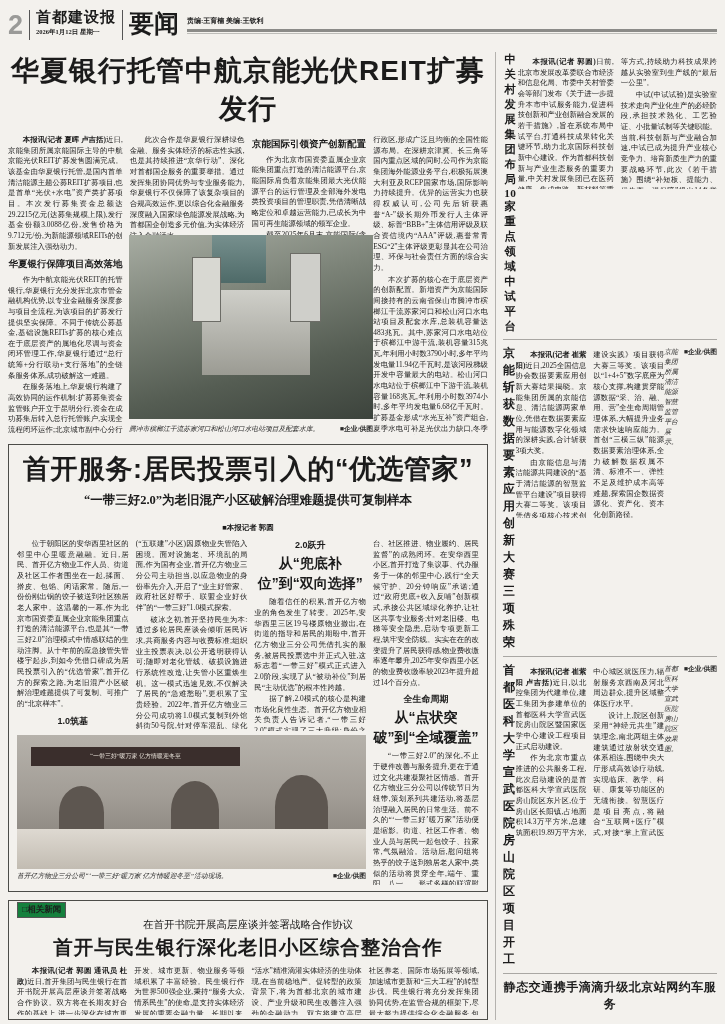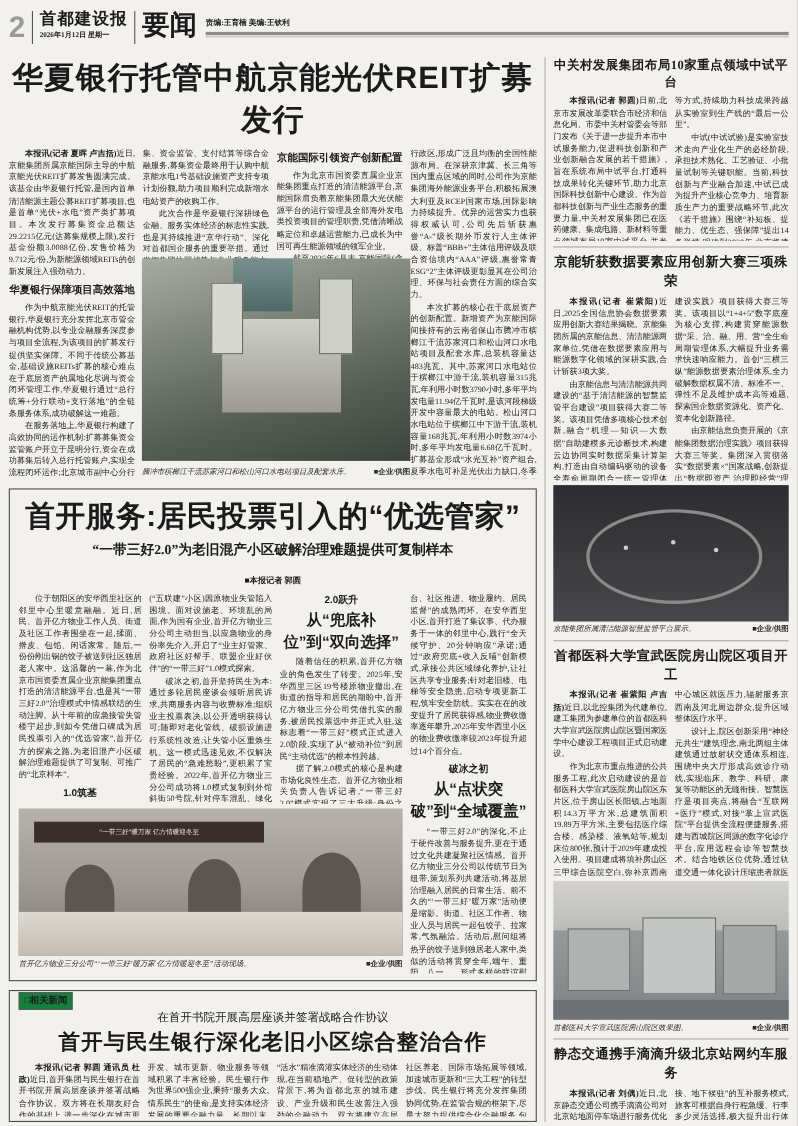--- a/index.html
+++ b/index.html
@@ -64,21 +64,21 @@
   .ph-group .p2{left:44%;top:34%;width:14%;height:44%;}
   .ph-group .p3{left:74%;top:30%;width:15%;height:48%;}
   
   .rel{margin-top:8px;border:1px solid #4c4c48;padding:3px 8px 4px 8px;flex:1;display:flex;flex-direction:column;overflow:hidden;}
   .rel-tag{font-size:8.5px;font-weight:bold;border:1px solid #555;display:inline-block;
      padding:1px 4px;background:#15803d;align-self:flex-start;margin-top:-2px;}
   .rel-kick{font-size:10.5px;text-align:center;margin-top:0;}
   .rel-h{font-size:19.5px;letter-spacing:1px;margin-top:2px;}
   .rel-cols{margin-top:5px;flex:1;}
   
-  .r-art{display:flex;flex-direction:column;}
+  .r-art{display:flex;flex-direction:row;}
   .r-h{font-size:12px;}
   .r-h-sm{font-size:11.3px;}
   .r-cols{margin-top:5px;gap:7px;}
   .r-col{font-size:7.4px;}
   .ph-ceiling{margin-top:4px;height:124px;position:relative;background:linear-gradient(#2d2d30,#47474a);overflow:hidden;}
   .ph-ceiling .ring{position:absolute;left:14%;top:18%;width:72%;height:64%;border:3px solid #8a8a88;border-radius:50%;}
   .ph-ceiling .dot{position:absolute;width:4px;height:4px;border-radius:50%;background:#cfcfc9;}
   .ph-hosp{margin-top:4px;height:126px;position:relative;background:linear-gradient(#d2d1cd 0%,#bdbdb8 35%,#96999a 36%,#7f8486 100%);overflow:hidden;}
   .ph-hosp .b1{position:absolute;left:6%;top:34%;width:26%;height:44%;background:#aeb2b1;border:1px solid #6a6e6d;}
   .ph-hosp .b2{position:absolute;left:38%;top:26%;width:30%;height:54%;background:#c3c6c4;border:1px solid #6a6e6d;}
@@ -115,21 +115,20 @@
         <div class="lead-body">
           <div class="lead-cols">
             <div class="col">
               <p class="para"><b>本报讯(记者 夏晖 卢吉括)</b><span>近日,京能集团所属京能国际主导的中航京能光伏REIT扩募发售圆满完成。该基金由华夏银行托管,是国内首单清洁能源主题公募REIT扩募项目,也是首单“光伏+水电”资产类扩募项目。本次发行募集资金总额达29.2215亿元(达募集规模上限),发行基金份额3.0088亿份,发售价格为9.712元/份,为新能源领域REITs的创新发展注入强劲动力。</span></p>
               <p class="subhead">华夏银行保障项目高效落地</p>
               <p class="para">作为中航京能光伏REIT的托管银行,华夏银行充分发挥北京市管金融机构优势,以专业金融服务深度参与项目全流程,为该项目的扩募发行提供坚实保障。不同于传统公募基金,基础设施REITs扩募的核心难点在于底层资产的属地化尽调与资金闭环管理工作,华夏银行通过“总行统筹+分行联动+支行落地”的全链条服务体系,成功破解这一难题。</p>
               <p class="para">在服务落地上,华夏银行构建了高效协同的运作机制:扩募募集资金监管账户开立于昆明分行,资金在成功募集后转入总行托管账户,实现全流程闭环运作;北京城市副中心分行作为项目基本账户开户行,承担“资金枢纽”与“数据支撑”双重角色;北京分行通过优化账户结算流程,实现“水电站电费收入-基本账户”的T+1自动归集,全部账户的开立均按照公募REITs产品设计机构的要求执行,实现全流程闭环运作。</p>
 
             </div>
             <div class="col">
-              <p class="para" style="text-indent:0;">集、资金监管、支付结算等综合金融服务,募集资金最终用于认购中航京能水电1号基础设施资产支持专项计划份额,助力项目顺利完成新增水电站资产的收购工作。</p>
               <p class="para">此次合作是华夏银行深耕绿色金融、服务实体经济的标志性实践,也是其持续推进“京华行动”、深化对首都国企服务的重要举措。通过发挥集团协同优势与专业服务能力,华夏银行不仅保障了该复杂项目的合规高效运作,更以综合化金融服务深度融入国家绿色能源发展战略,为首都国企创造多元价值,为实体经济注入金融活水。</p>
             </div>
             <div class="col">
               <p class="subhead" style="margin-top:2px;">京能国际引领资产创新配置</p>
               <p class="para">作为北京市国资委直属企业京能集团重点打造的清洁能源平台,京能国际肩负着京能集团最大光伏能源平台的运行管理及全部海外发电类投资项目的管理职责,凭借清晰战略定位和卓越运营能力,已成长为中国可再生能源领域的领军企业。</p>
               <p class="para">截至2025年6月末,京能国际(含联营)共持有光伏、风电、水电及储能项目261座,总装机容量达14.56吉瓦,其中太阳能发电站187座、风力发电站39座,项目覆盖全国26个省级</p>
             </div>
             <div class="col">
               <p class="para" style="text-indent:0;">行政区,形成广泛且均衡的全国性能源布局。在深耕京津冀、长三角等国内重点区域的同时,公司作为京能集团海外能源业务平台,积极拓展澳大利亚及RCEP国家市场,国际影响力持续提升。优异的运营实力也获得权威认可,公司先后斩获惠誉“A-”级长期外币发行人主体评级、标普“BBB+”主体信用评级及联合资信境内“AAA”评级,惠誉常青ESG“2”主体评级更彰显其在公司治理、环保与社会责任方面的综合实力。</p>
               <p class="para">本次扩募的核心在于底层资产的创新配置。新增资产为京能国际间接持有的云南省保山市腾冲市槟榔江干流苏家河口和松山河口水电站项目及配套水库,总装机容量达483兆瓦。其中,苏家河口水电站位于槟榔江中游干流,装机容量315兆瓦,年利用小时数3790小时,多年平均发电量11.94亿千瓦时,是该河段梯级开发中容量最大的电站。松山河口水电站位于槟榔江中下游干流,装机容量168兆瓦,年利用小时数3974小时,多年平均发电量6.68亿千瓦时。扩募基金形成“水光互补”资产组合,夏季水电可补足光伏出力缺口,冬季光伏提供稳定能源输出,有效平滑现金流波动,分散投资风险。</p>
@@ -180,21 +179,21 @@
               <div class="p3"></div>
               <div class="tablecloth"></div>
             </div>
             <div class="cap">
               <span>首开亿方物业三分公司“‘一带三好’暖万家 亿方情暖迎冬至”活动现场。</span>
               <span class="credit">■企业/供图</span>
             </div>
           </div>
           <div class="feat-c4">
             <p class="para" style="text-indent:0;">台、社区推进、物业履约、居民监督”的成熟闭环。在安华西里小区,首开打造了集议事、代办服务于一体的邻里中心,践行“全天候守护、20分钟响应”承诺;通过“政府兜底+收入反哺”创新模式,承接公共区域绿化养护,让社区共享专业服务;针对老旧楼、电梯等安全隐患,启动专项更新工程,筑牢安全防线。实实在在的改变提升了居民获得感,物业费收缴率逐年攀升,2025年安华西里小区的物业费收缴率较2023年提升超过14个百分点。</p>
-            <p class="sech">破冰之初</p>
+            <p class="sech">全生命周期</p>
             <p class="secs">从“点状突破”到“全域覆盖”</p>
             <p class="para">“一带三好2.0”的深化,不止于硬件改善与服务提升,更在于通过文化共建凝聚社区情感。首开亿方物业三分公司以传统节日为纽带,策划系列共建活动,将基层治理融入居民的日常生活。前不久的“‘一带三好’暖万家”活动便是缩影。街道、社区工作者、物业人员与居民一起包饺子、拉家常,气氛融洽。活动后,慰问组将热乎的饺子送到独居老人家中,类似的活动将贯穿全年,端午、重阳、八一……形式多样的联谊慰问,让物业与居民的关系从单纯的“服务与被服务”,逐步升华为“一家人、一条心”的邻里亲情,为长效治理注入了深厚的情感动力。</p>
 
           </div>
         </div>
       </div>
 
       <div class="rel">
         <div class="rel-tag">□相关新闻</div>
         <div class="rel-kick">在首开书院开展高层座谈并签署战略合作协议</div>

